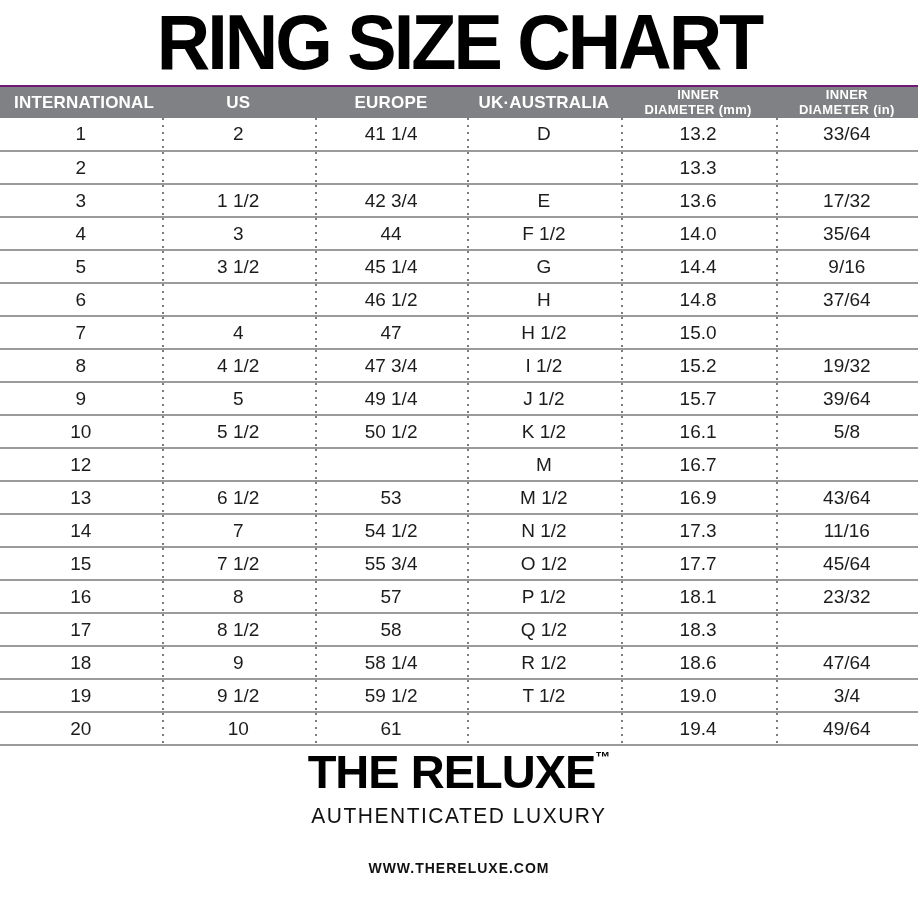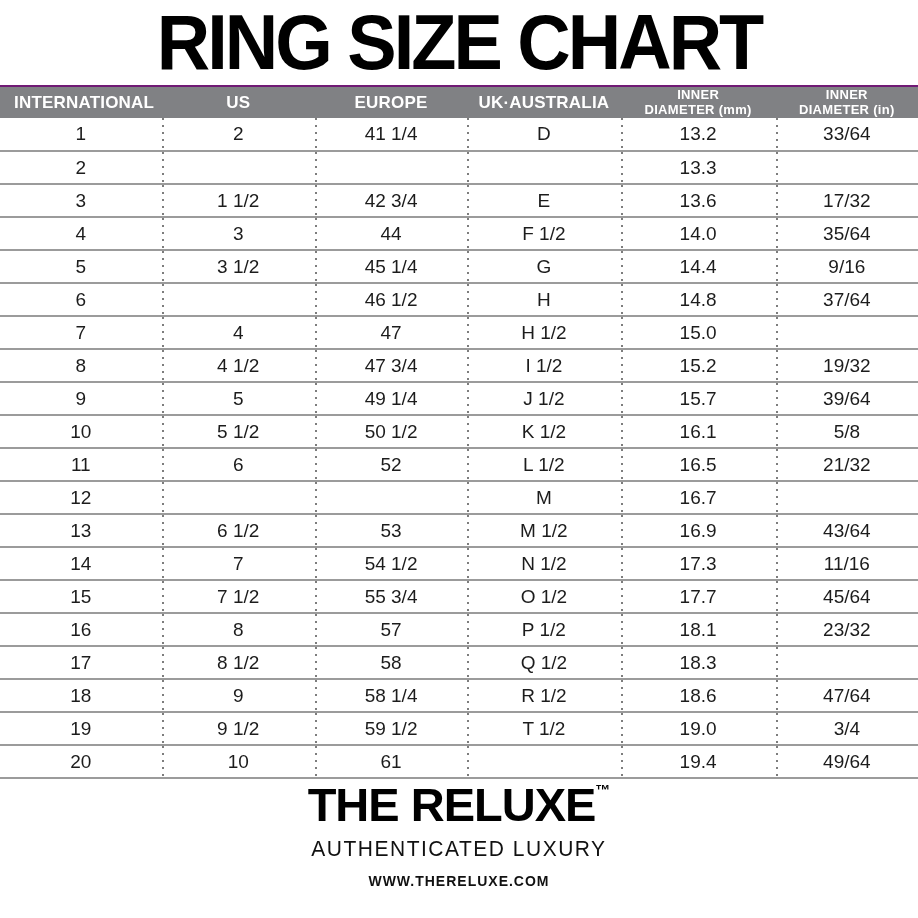--- a/index.html
+++ b/index.html
@@ -92,21 +92,21 @@
     color: #111111;
     margin-top: 2px;
     transform: scaleY(1.05);
     white-space: nowrap;
   }
   .website {
     font-size: 14px;
     font-weight: bold;
     letter-spacing: 1px;
     color: #111111;
-    margin-top: 5px;
+    margin-top: 25px;
     white-space: nowrap;
   }
 </style>
 </head>
 <body>
 
 <div class="page">
 
   <div class="title">RING SIZE CHART</div>
 
@@ -210,28 +210,20 @@
         </tr>
         <tr>
           <td>10</td>
           <td>5 1/2</td>
           <td>50 1/2</td>
           <td>K 1/2</td>
           <td>16.1</td>
           <td>5/8</td>
         </tr>
         <tr>
-          <td>11</td>
-          <td>6</td>
-          <td>52</td>
-          <td>L 1/2</td>
-          <td>16.5</td>
-          <td>21/32</td>
-        </tr>
-        <tr>
           <td>12</td>
           <td></td>
           <td></td>
           <td>M</td>
           <td>16.7</td>
           <td></td>
         </tr>
         <tr>
           <td>13</td>
           <td>6 1/2</td>

